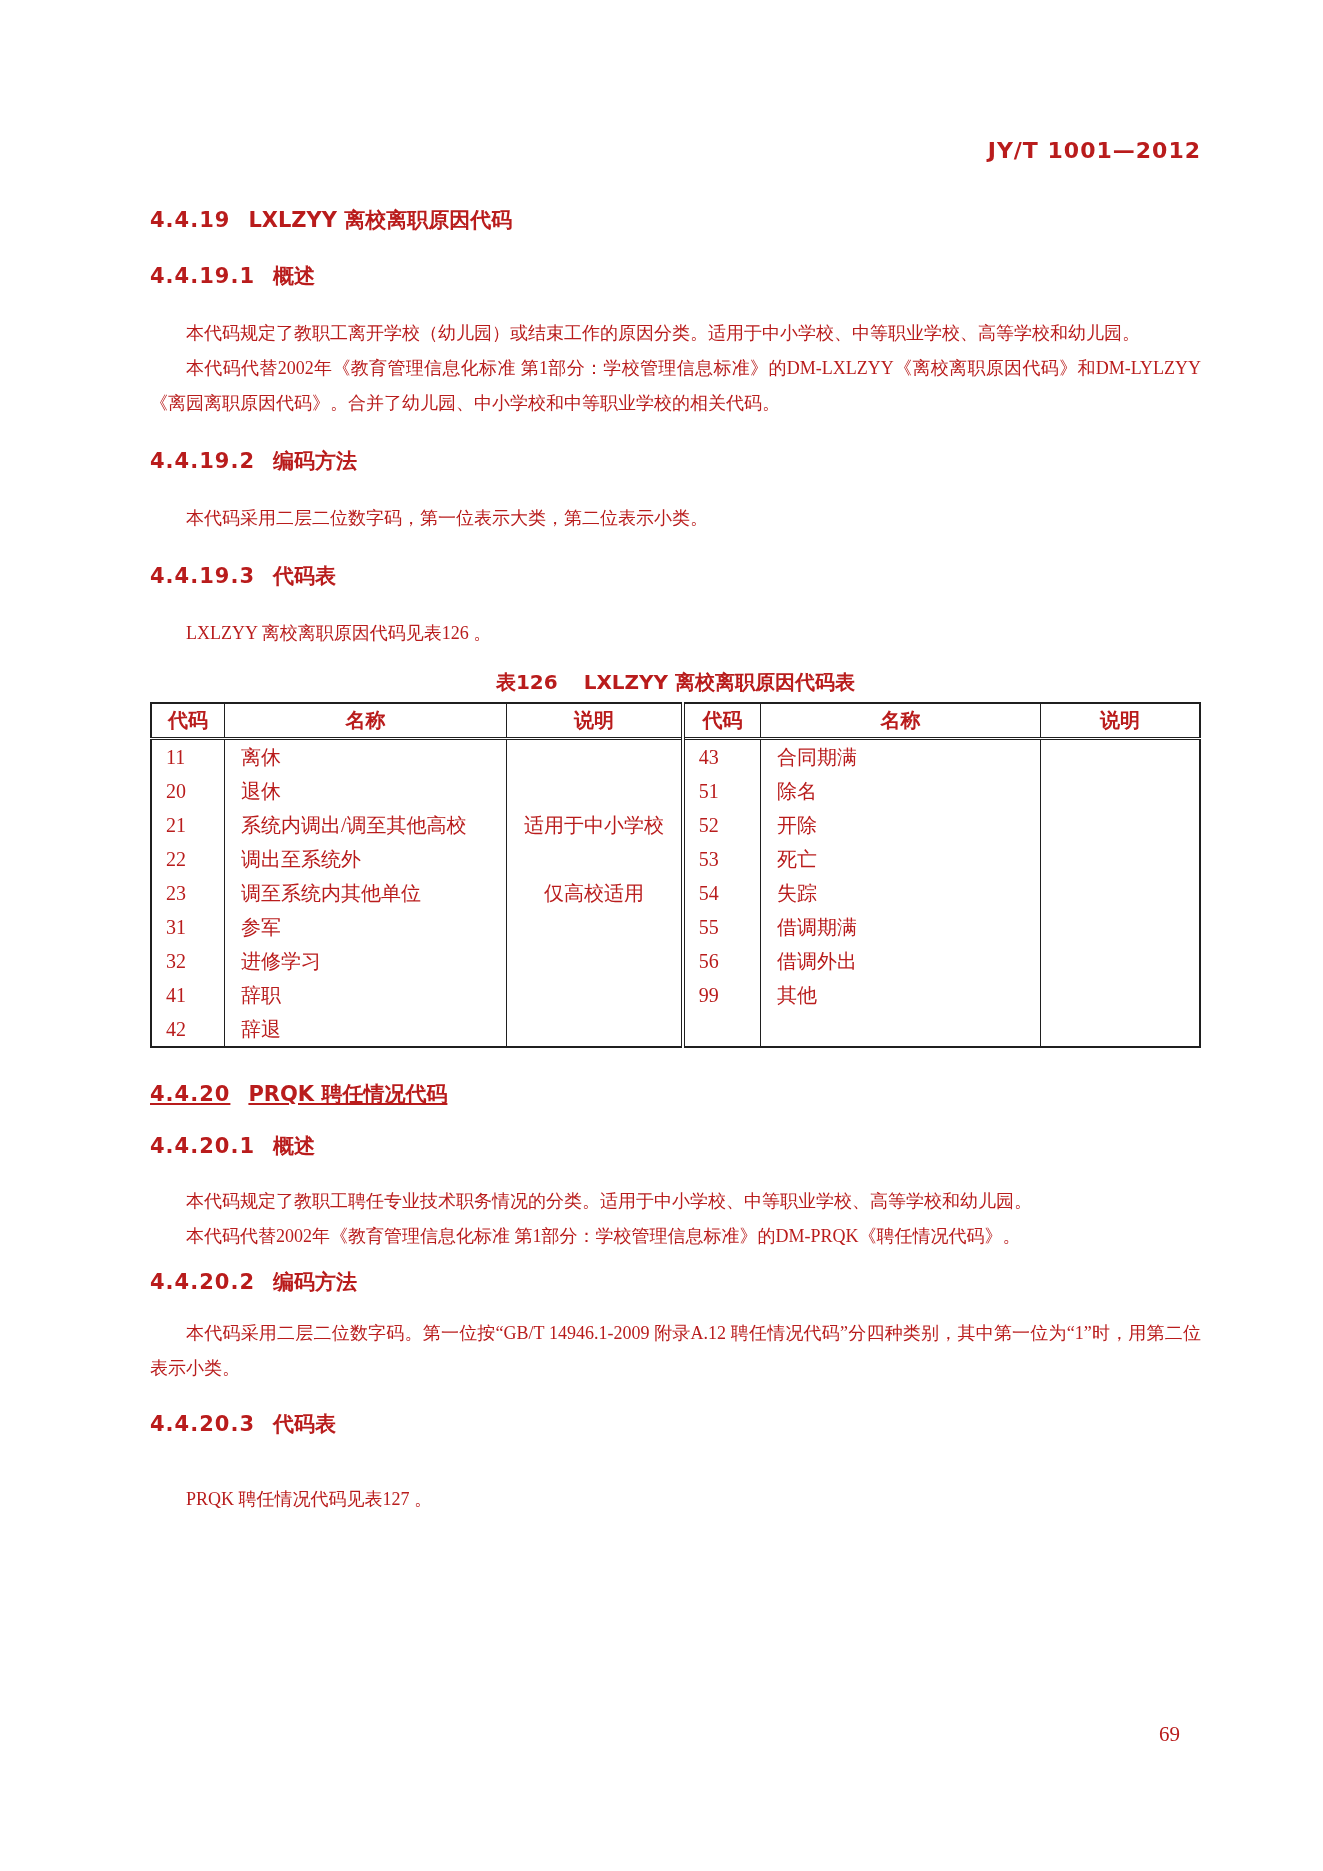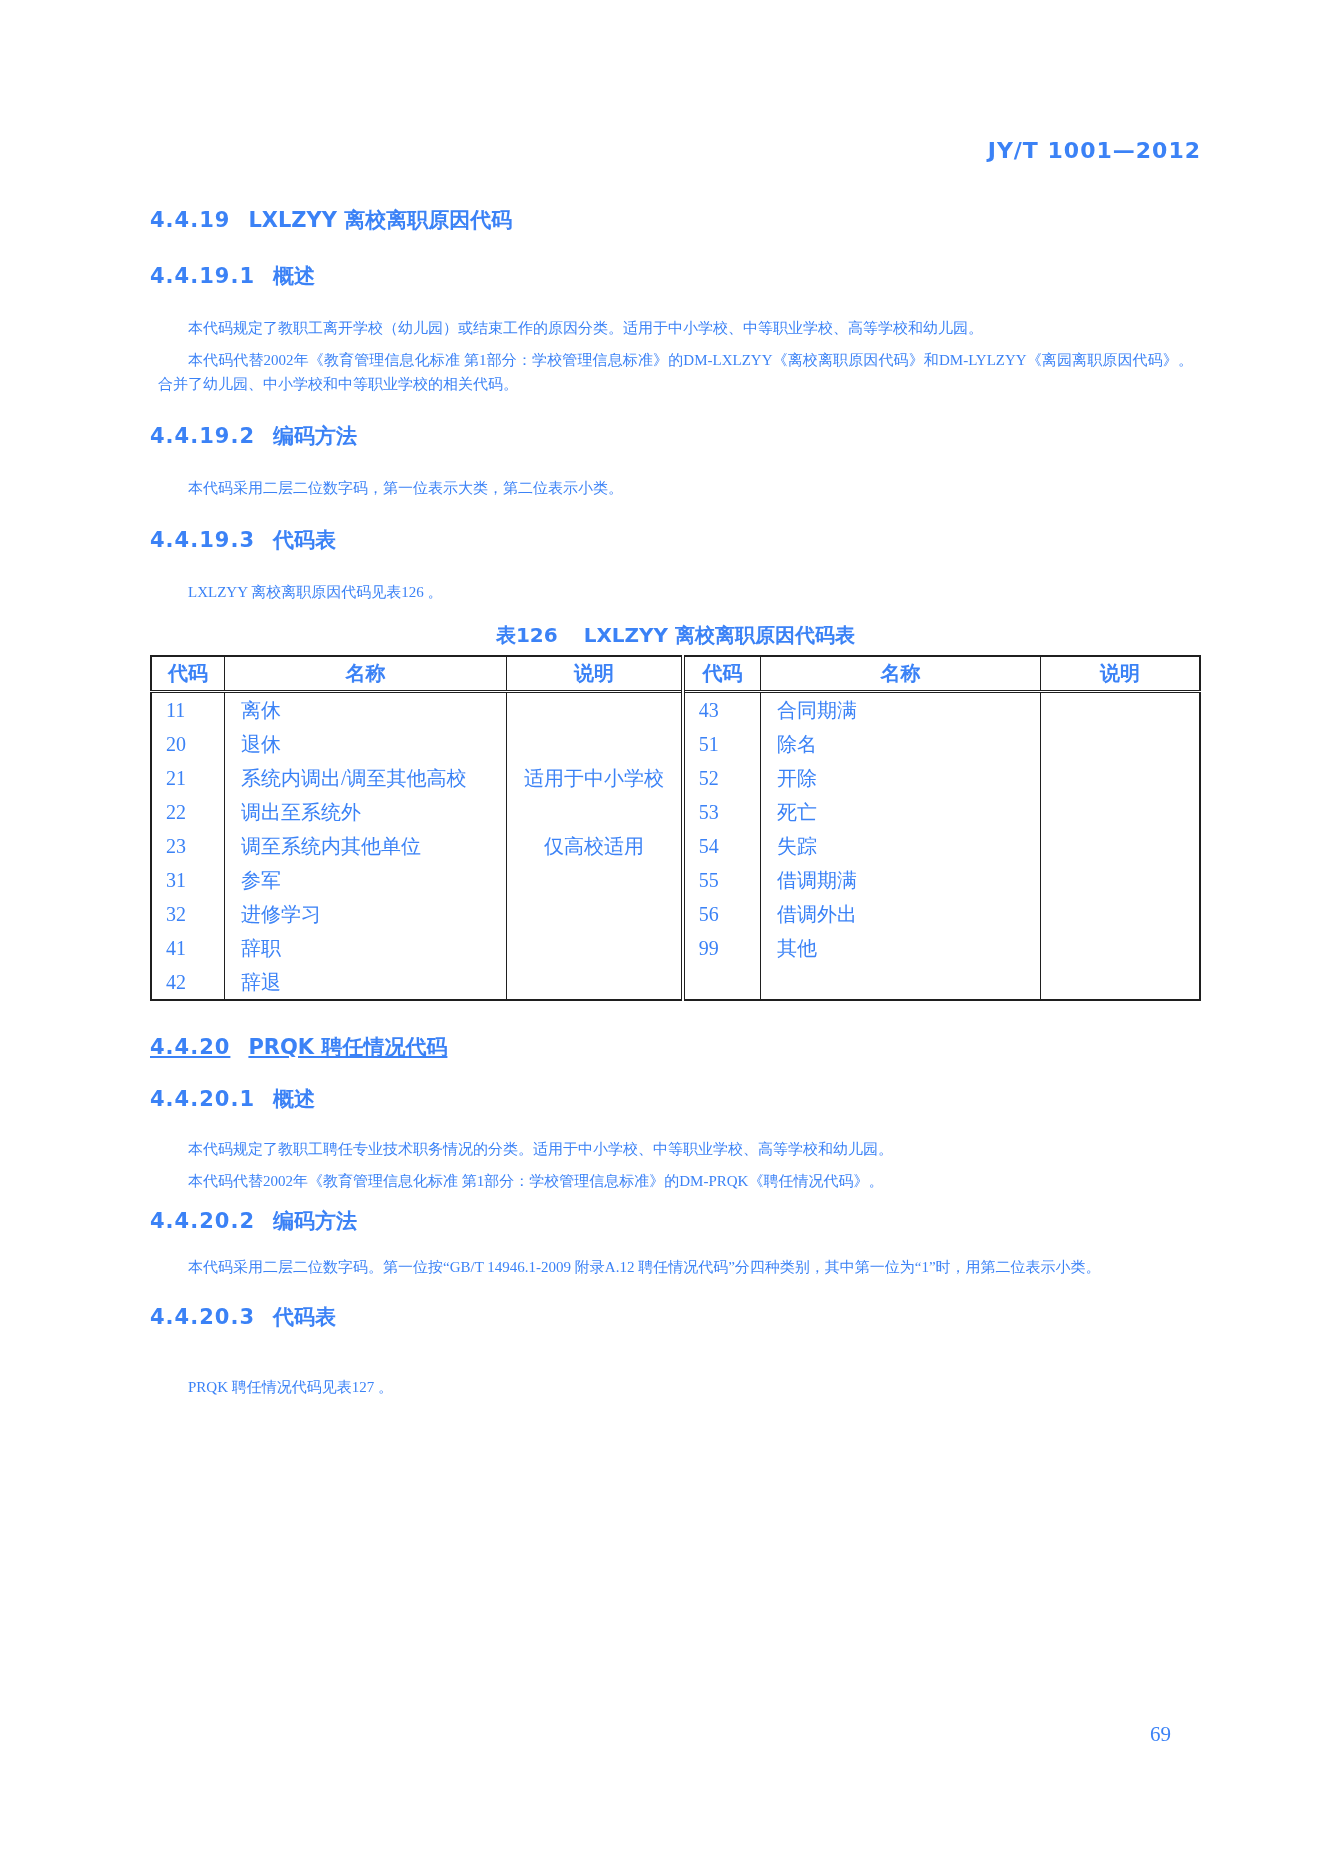--- a/index.html
+++ b/index.html
@@ -5,21 +5,21 @@
   html,body { margin:0; padding:0; background:#e8e8e8; }
   .page {
     position: relative;
     width: 1323px;
     height: 1871px;
     margin: 0 auto;
     background: #ffffff;
     box-sizing: border-box;
     padding: 138px 122px 0 150px;
     font-family: "Liberation Serif", "DejaVu Serif", serif;
-    color: #3b82f6;
+    color: #b91c1c;
     overflow: hidden;
   }
   .doc-header {
     text-align: right;
     font-family: "DejaVu Sans", "Liberation Sans", sans-serif;
     font-weight: 600;
     font-size: 22px;
     letter-spacing: 1px;
     line-height: 26px;
     height: 26px;
@@ -34,25 +34,25 @@
   .sec-heading .sec-title { margin-left: 18px; }
   .h-419  { margin-top: 42px; }
   .h-4191 { margin-top: 28px; }
   .h-4192 { margin-top: 26px; }
   .h-4193 { margin-top: 26px; }
   .h-420  { margin-top: 32px; text-decoration: underline; }
   .h-4201 { margin-top: 24px; }
   .h-4202 { margin-top: 14px; }
   .h-4203 { margin-top: 24px; }
   .body-para {
-    font-size: 15px;
-    line-height: 24px;
+    font-size: 18px;
+    line-height: 35px;
     text-align: justify;
     text-indent: 2em;
-    margin: 8px;
+    margin: 0;
   }
   .mt26 { margin-top: 26px; }
   .mt24 { margin-top: 24px; }
   .mt20 { margin-top: 20px; }
   .mt44 { margin-top: 44px; }
   .table-caption {
     margin-top: 16px;
     text-align: center;
     font-family: "DejaVu Sans", "Liberation Sans", sans-serif;
     font-weight: bold;
@@ -90,21 +90,21 @@
   table.code-table td:nth-child(4) { padding-left: 14px; }
   
   table.code-table td:nth-child(2),
   table.code-table td:nth-child(5) { padding-left: 16px; }
   
   table.code-table td:nth-child(3),
   table.code-table td:nth-child(6) { text-align: center; }
   .page-number {
     position: absolute;
     top: 1722px;
-    right: 152px;
+    right: 143px;
     font-size: 21px;
   }
 </style>
 </head>
 <body>
 
 <div class="page">
 
   <div class="doc-header">JY/T 1001—2012</div>
 

